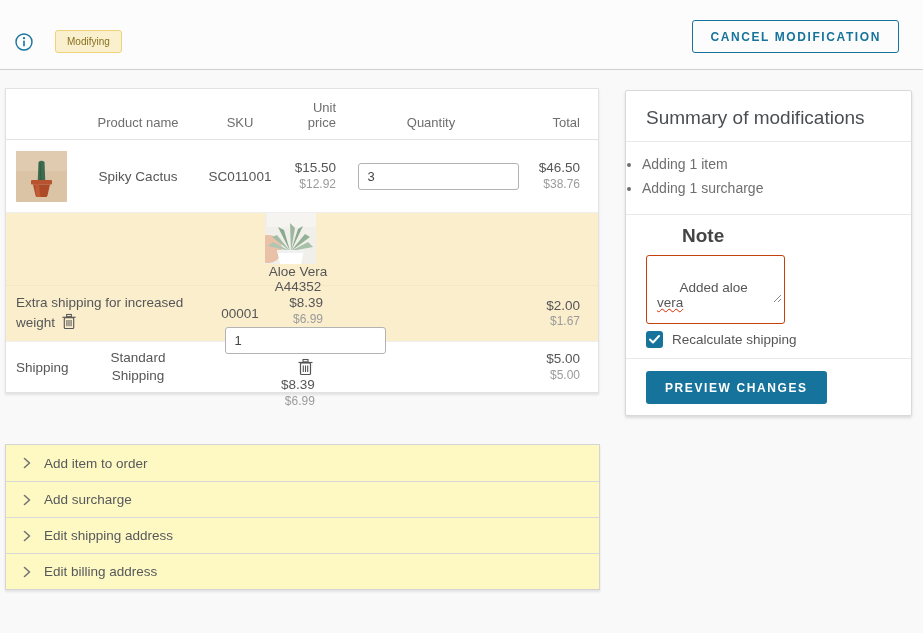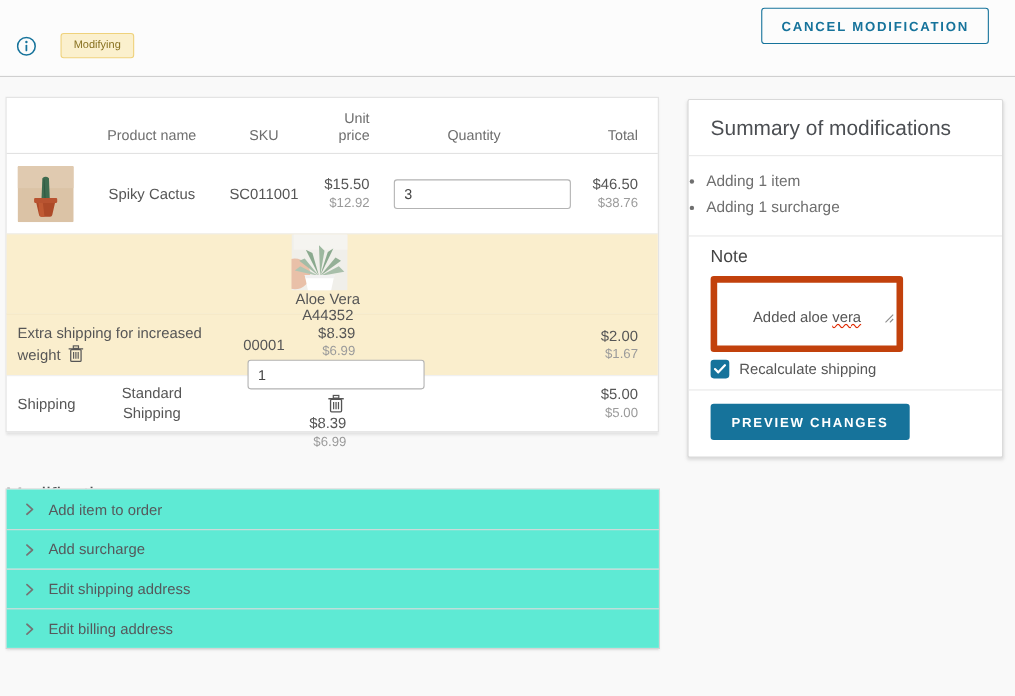--- a/index.html
+++ b/index.html
@@ -17,21 +17,21 @@
     position: absolute; left: 0; top: 0; width: 923px; height: 70px;
     background: #fcfcfc; border-bottom: 1px solid #d0d0d0;
   }
   .info-icon { position: absolute; left: 15px; top: 33px; width: 18px; height: 18px; cursor: pointer; }
   .status-badge {
     position: absolute; left: 55px; top: 30px; height: 23px;
     background: #fbf0cd; border: 1px solid #efd27c; border-radius: 3px;
     color: #87701f; font-size: 10px; line-height: 21px; padding: 0 11px;
   }
   .cancel-btn {
-    position: absolute; right: 24px; top: 7px; height: 33px;
+    position: absolute; right: 24px; top: 20px; height: 33px;
     background: transparent; border: 1.5px solid #16739b; border-radius: 3px;
     color: #16739b; font-family: "Liberation Sans", sans-serif;
     font-size: 12px; font-weight: bold; letter-spacing: 1.6px; padding: 0 17px;
     cursor: pointer;
   }
 
   
   .table-card {
     position: absolute; left: 5px; top: 88px; width: 594px;
     background: #fff; border: 1px solid #e2e2e2;
@@ -68,24 +68,24 @@
   .summary-card {
     position: absolute; left: 625px; top: 90px; width: 287px; height: 326px;
     background: #fff; border: 1px solid #d9d9d9; border-radius: 2px;
     box-shadow: 0 2px 3px rgba(150,150,150,.3); overflow: hidden;
   }
   .summary-title { padding: 16px 20px 12px; font-size: 19px; color: #4b4e52; font-weight: normal; }
   .divider { border: none; border-top: 1px solid #e8e8e8; }
   .bullets { padding: 10px 20px 14px 16px; }
   .bullets li { color: #6f6f6f; font-size: 14px; line-height: 24px; }
   .note-sec { padding: 10px 20px 10px; }
-  .note-label { font-size: 16px; font-weight: normal; color: #454545; display: block; margin-bottom: 8px; }
+  .note-label { font-size: 19px; font-weight: bold; color: #454545; display: block; margin-bottom: 8px; margin-left: 36px; }
   .fake-textarea {
-    position: relative; width: 175px; height: 69px;
-    border: 6px solid #c2410c; border-radius: 3px; background: #fff;
+    position: relative; width: 139px; height: 69px;
+    border: 1px solid #c2410c; border-radius: 3px; background: #fff;
     font-size: 13.5px; color: #565656; padding: 9px 10px; white-space: pre-wrap;
     cursor: text;
   }
   .misspelled { text-decoration: underline; text-decoration-style: wavy; text-decoration-color: #e02800; text-decoration-thickness: 1px; }
   .resize-handle { position: absolute; right: 2px; bottom: 2px; }
   .check-row { display: flex; align-items: center; margin-top: 7px; }
   .checkbox {
     width: 17px; height: 17px; background: #16739b; border-radius: 3px;
     display: inline-flex; align-items: center; justify-content: center; cursor: pointer;
   }
@@ -99,21 +99,21 @@
 
   
   .mods-title { position: absolute; left: 5px; top: 440px; font-size: 19px; color: #4f5254; font-weight: normal; }
   .accordion {
     position: absolute; left: 5px; top: 444px; width: 595px;
     background: #fff; border: 1px solid #d4d4d4;
     box-shadow: 0 2px 2px rgba(160,160,160,.25);
   }
   .acc-item {
     height: 36px; display: flex; align-items: center; padding-left: 17px;
-    cursor: pointer; background: #5eead4;
+    cursor: pointer; background: #fef9c3;
   }
   .acc-item + .acc-item { border-top: 1px solid #d9d9d9; }
   .acc-label { margin-left: 13px; font-size: 13.5px; color: #56595c; }
   .chev { line-height: 0; }
 </style>
 </head>
 <body>
 
 <div class="topbar">
   <span class="info-icon">

